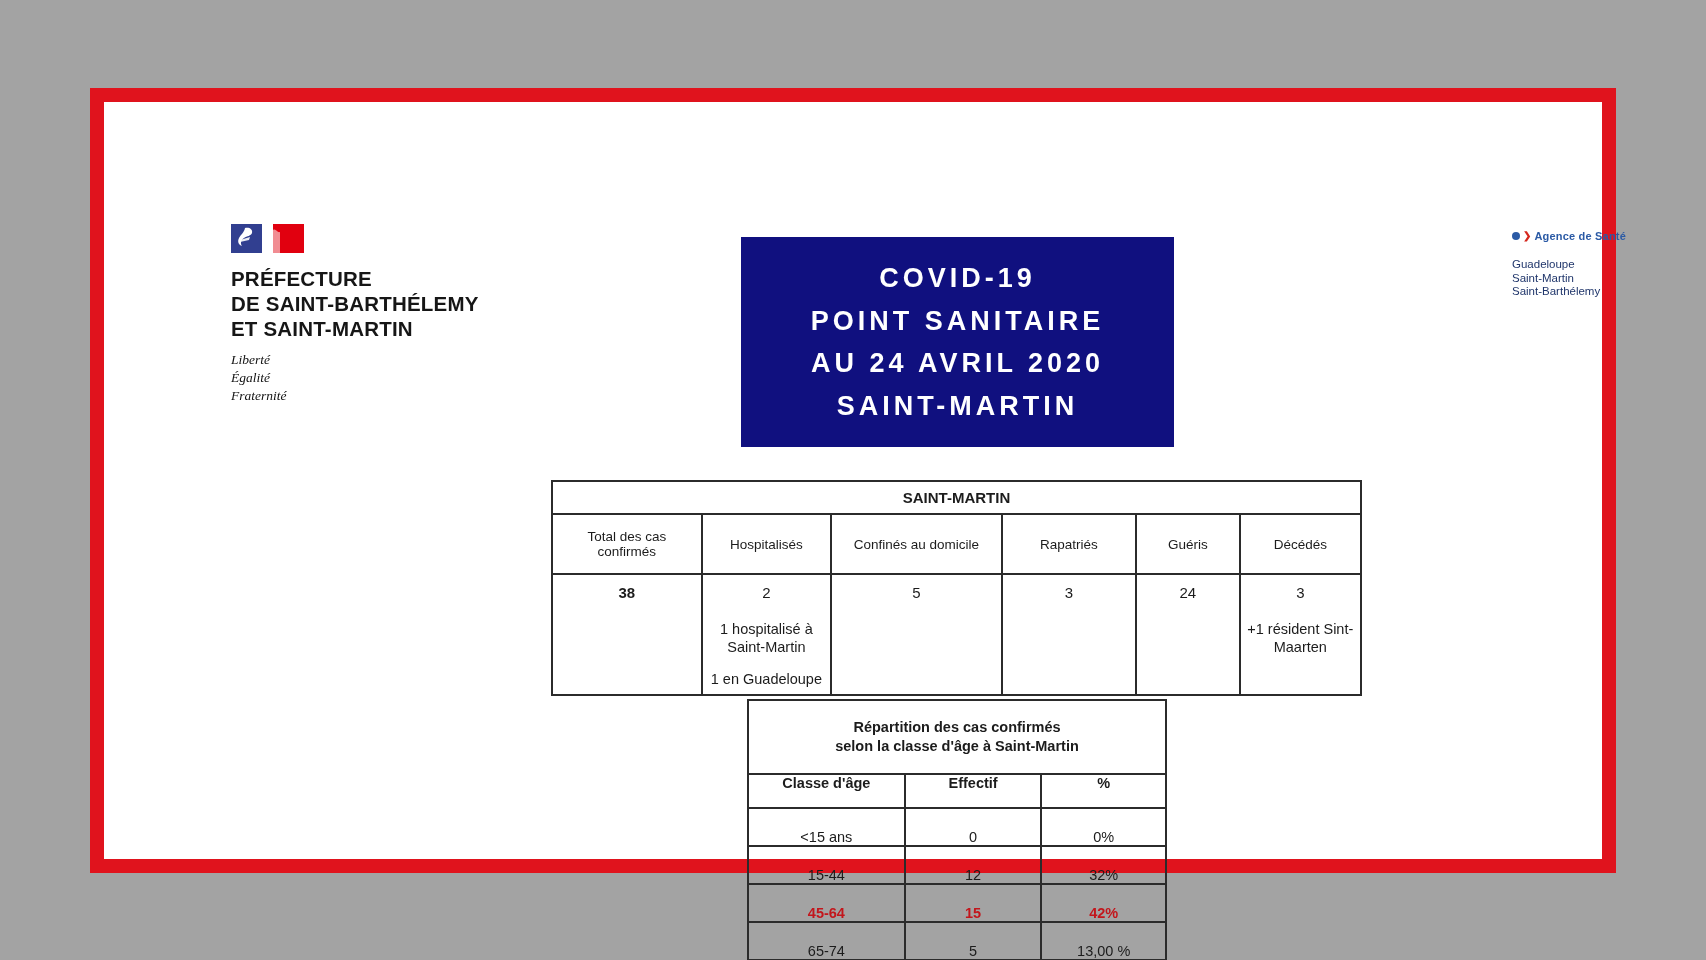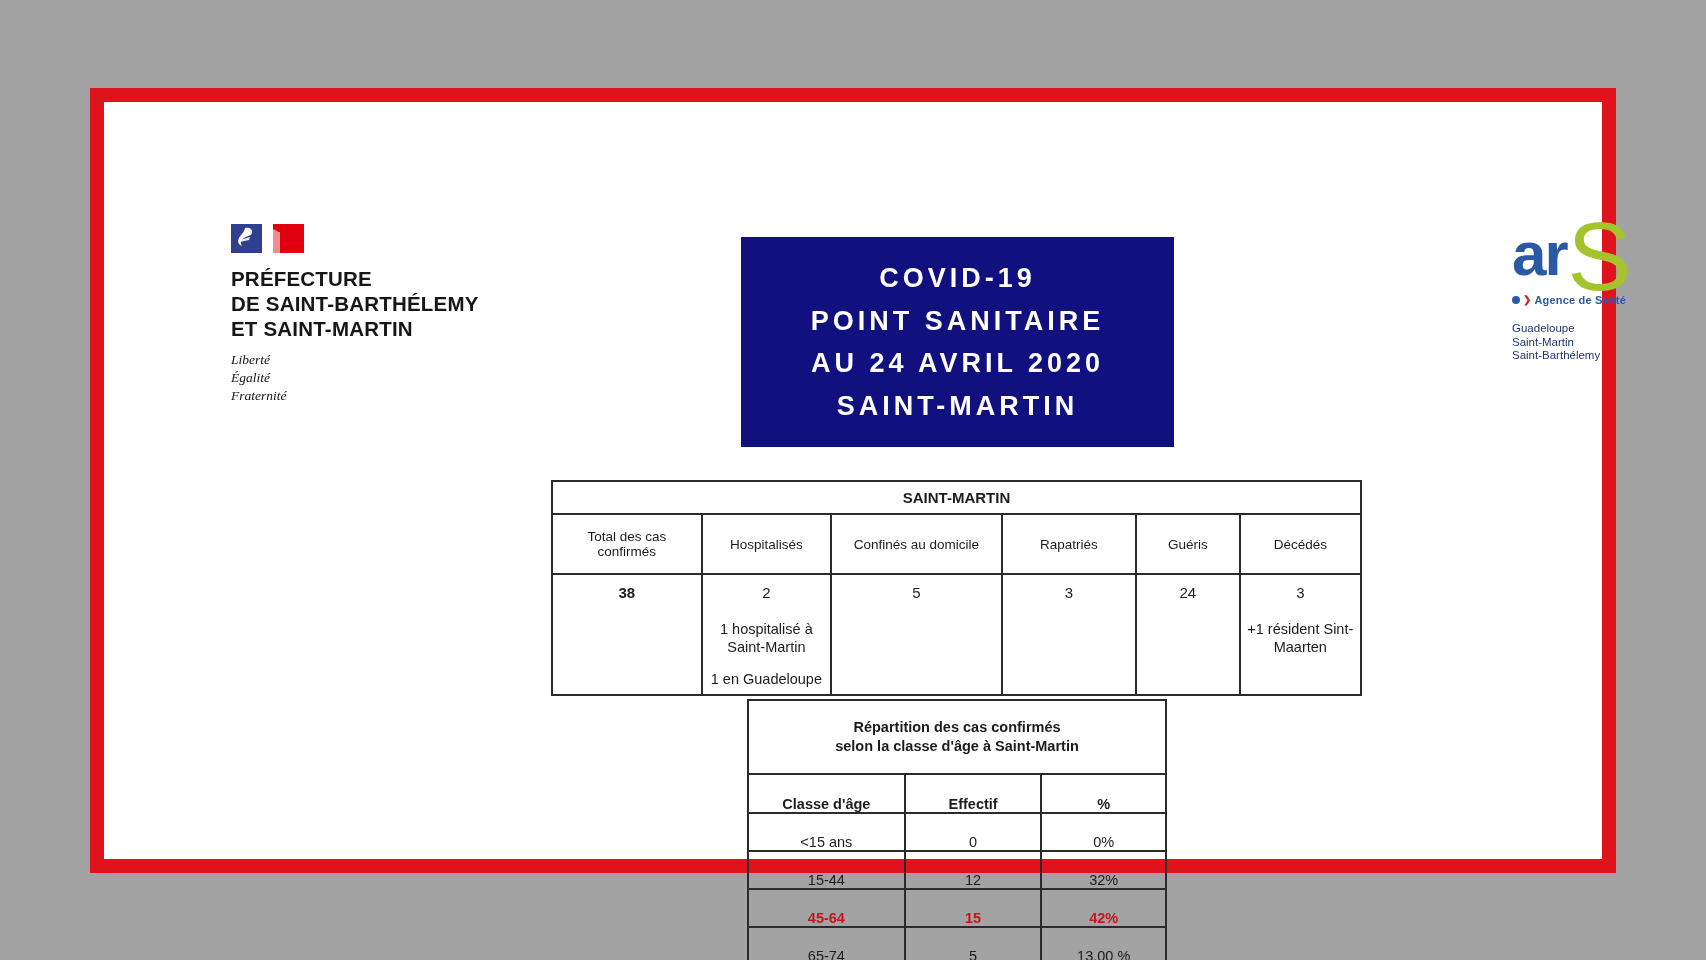--- a/index.html
+++ b/index.html
@@ -53,21 +53,21 @@
   .t1 .head-cell { height: 45px; font-size: 13.5px; vertical-align: middle; padding: 14px 4px 14px 4px; }
   .t1 .data-cell { height: 121px; vertical-align: top; padding: 9px 6px 6px 6px; font-size: 14.5px; }
   .t1 .num { font-size: 15px; }
   .t1 .num.bold { font-weight: bold; }
   .t1 .note { margin-top: 19px; line-height: 18px; }
   .t1 .note + .note { margin-top: 14px; }
 
   
   .t2 { position: absolute; left: 643px; top: 597px; width: 420px; }
   .t2 .title-cell { height: 62px; font-weight: bold; font-size: 14.5px; line-height: 19px; vertical-align: middle; padding: 17px; }
-  .t2 .head-cell { height: 34px; font-weight: bold; font-size: 14.5px; vertical-align: top; padding-top: 21px; }
+  .t2 .head-cell { height: 34px; font-weight: bold; font-size: 14.5px; vertical-align: top; padding-top: 0; }
   .t2 .row-cell { height: 30px; font-size: 14.5px; vertical-align: top; padding-top: 20px; }
   .t2 tr.hl .row-cell { color: #c3161c; font-weight: bold; border-radius: 12px; }
 </style>
 </head>
 <body>
 
 <div class="page">
   <div class="frame">
 
     <div class="prefecture">
@@ -97,24 +97,20 @@
     </div>
 
     <div class="banner">
       <div>COVID-19</div>
       <div>POINT SANITAIRE</div>
       <div>AU 24 AVRIL 2020</div>
       <div>SAINT-MARTIN</div>
     </div>
 
     <div class="ars">
-      <div class="ars-word">
-        <span class="ars-ar">ar</span>
-        <span class="ars-s">S</span>
-      </div>
       <div class="ars-sub">
         <span class="ars-dot"></span>
         <span class="ars-chev">❯</span>
         <span class="ars-sub-label">Agence de Santé</span>
       </div>
       <div class="ars-regions">
         <div>Guadeloupe</div>
         <div>Saint-Martin</div>
         <div>Saint-Barthélemy</div>
       </div>

